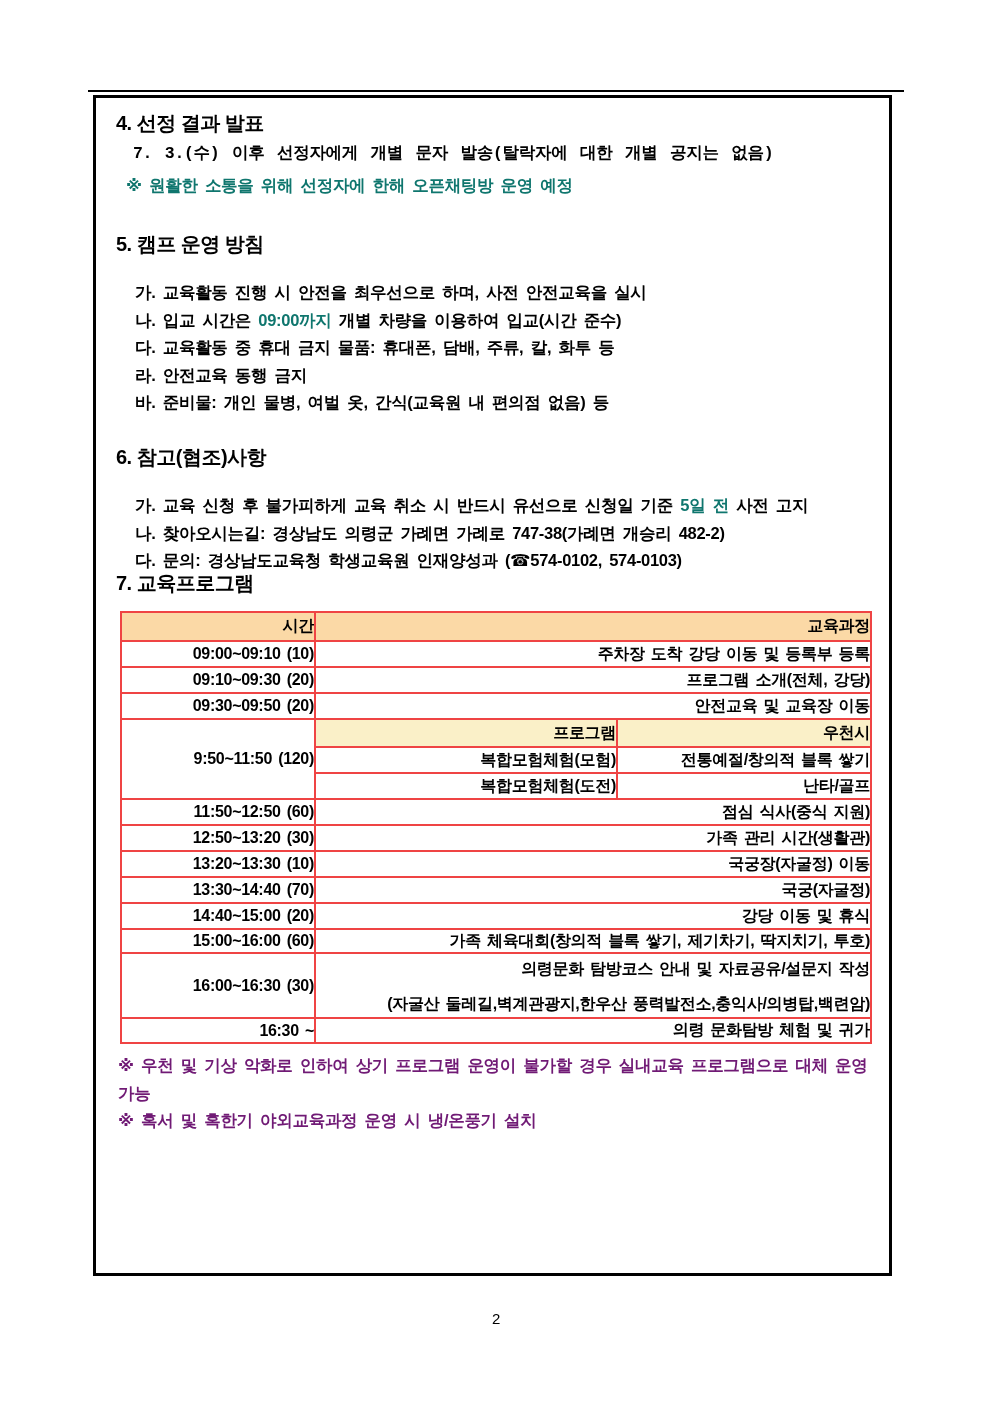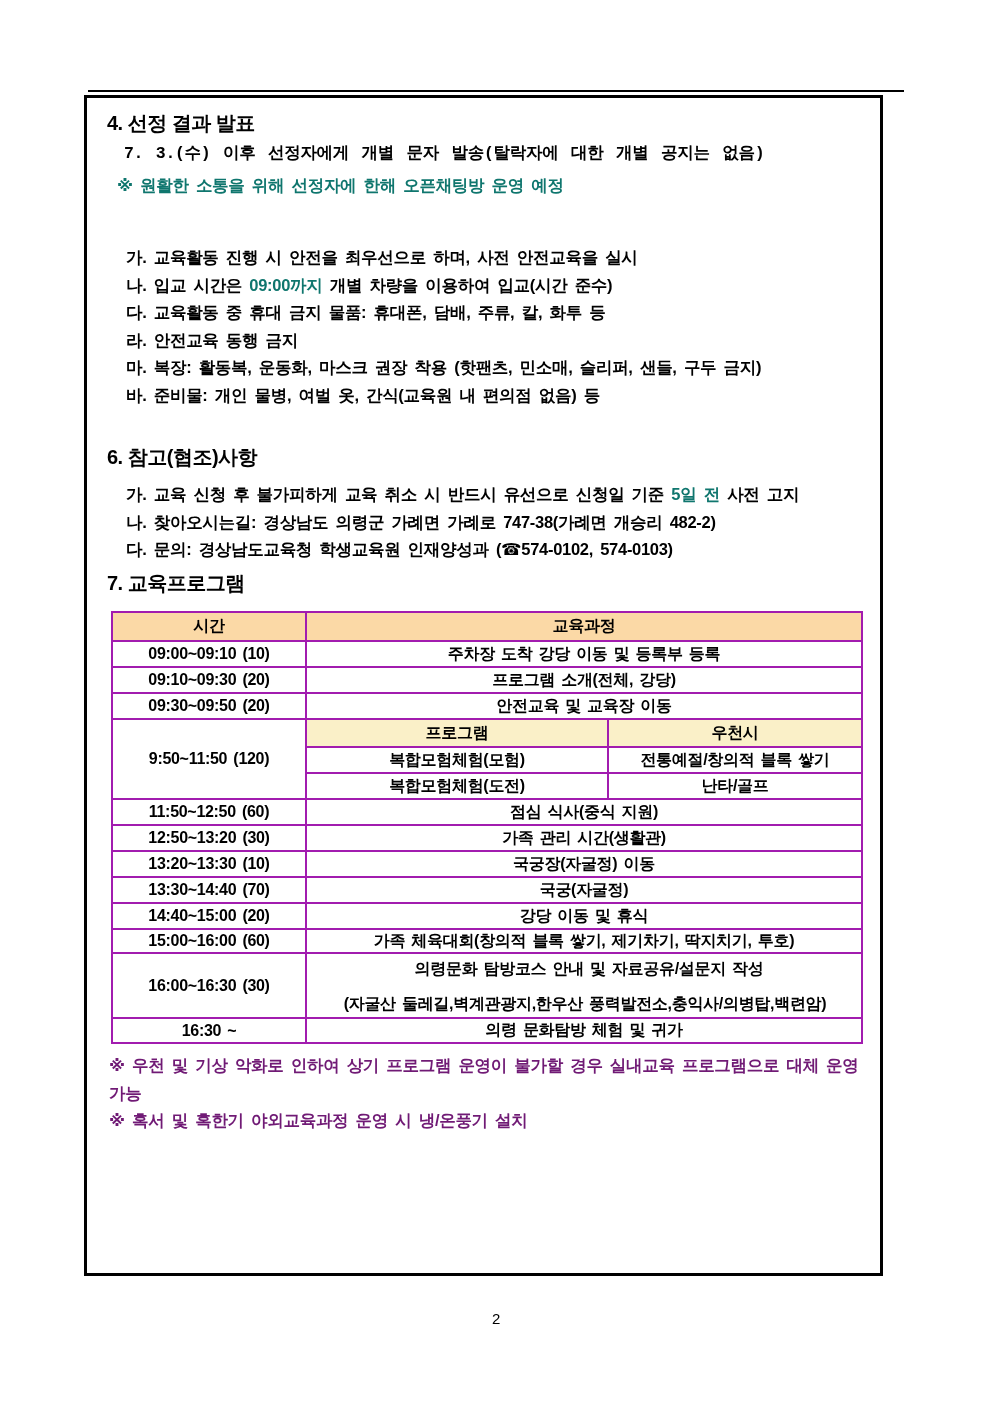--- a/index.html
+++ b/index.html
@@ -3,39 +3,39 @@
 <meta charset="utf-8">
 <style>
   html,body { margin:0; padding:0; background:#ffffff; }
   .page {
     position:relative; width:992px; height:1403px; background:#ffffff;
     font-family:"Liberation Sans","DejaVu Sans",sans-serif;
     font-weight:700; color:#000; letter-spacing:-0.3px; overflow:hidden;
   }
   .top-rule { position:absolute; left:88px; top:90px; width:816px; height:2px; background:#000; }
   .content-box {
-    position:absolute; left:84px; top:95px; width:799px; height:1181px;
+    position:absolute; left:93px; top:95px; width:799px; height:1181px;
     border:3px solid #000; box-sizing:border-box;
   }
   .sec { position:absolute; left:20px; right:14px; }
   .sec-title { font-size:20px; line-height:24px; letter-spacing:-0.5px; }
   .sec-line { font-size:16.5px; line-height:27.5px; word-spacing:3px; }
   .ln1 { margin-top:7px; padding-left:17px; line-height:24px;font-family:Liberation Mono, monospace; }
   .rednote { margin-top:7px; padding-left:10px; line-height:24px; }
-  .items { margin-top:12px; padding-left:19px; }
+  .items { margin-top:23px; padding-left:19px; }
   .red { color:#0f766e; }
   .blue { color:#701a75; }
   .sec7-title { position:absolute; left:20px; top:473px; }
   
   .ptable {
     position:absolute; left:24px; top:513px; width:750px;
     border-collapse:collapse; table-layout:fixed;
     font-size:16px; word-spacing:2px;
   }
-  .ptable td { border:2px solid #a21caf; text-align:center; vertical-align:middle; padding:0; overflow:hidden; }
+  .ptable td { border:2px solid #ef4444; text-align:right; vertical-align:middle; padding:0; overflow:hidden; }
   .ptable .hdr td { background:#fbd9a6; }
   .ptable .subhdr { background:#faf0c8; }
   .h29 { height:29px; } .h28 { height:28px; } .h26 { height:26px; }
   .h24 { height:24px; } .h62 { height:62px; } .h25 { height:25px; }
   .left { text-align:left; padding-left:8px; }
   .tourcell { text-align:left; vertical-align:middle; }
   .tline1 { margin:4px 0 13px 10px; line-height:22px; }
   .tline2 { margin:0 0 2px 2px; line-height:22px; }
   .notes { position:absolute; left:22px; top:954px; font-size:16.5px; line-height:27.5px; word-spacing:3px; }
   .page-number { position:absolute; left:0; top:1310px; width:100%; text-align:center; font-size:15px; font-weight:400; }
@@ -48,26 +48,26 @@
 
   <div class="content-box">
 
     <div class="sec" style="top:13px;">
       <div class="sec-title">4. 선정 결과 발표</div>
       <div class="sec-line ln1">7. 3.(수) 이후 선정자에게 개별 문자 발송(탈락자에 대한 개별 공지는 없음)</div>
       <div class="sec-line rednote red">※ 원활한 소통을 위해 선정자에 한해 오픈채팅방 운영 예정</div>
     </div>
 
     <div class="sec" style="top:134px;">
+      <div class="sec-title">5. 캠프 운영 방침</div>
       <div class="items">
         <div class="sec-line">가. 교육활동 진행 시 안전을 최우선으로 하며, 사전 안전교육을 실시</div>
         <div class="sec-line"><span>나. 입교 시간은 </span><span class="red">09:00까지</span><span> 개별 차량을 이용하여 입교(시간 준수)</span></div>
         <div class="sec-line">다. 교육활동 중 휴대 금지 물품: 휴대폰, 담배, 주류, 칼, 화투 등</div>
         <div class="sec-line">라. 안전교육 동행 금지</div>
-        <div class="sec-line">마. 복장: 활동복, 운동화, 마스크 권장 착용 (핫팬츠, 민소매, 슬리퍼, 샌들, 구두 금지)</div>
         <div class="sec-line">바. 준비물: 개인 물병, 여벌 옷, 간식(교육원 내 편의점 없음) 등</div>
       </div>
     </div>
 
     <div class="sec" style="top:347px;">
       <div class="sec-title">6. 참고(협조)사항</div>
       <div class="items">
         <div class="sec-line"><span>가. 교육 신청 후 불가피하게 교육 취소 시 반드시 유선으로 신청일 기준 </span><span class="red">5일 전</span><span> 사전 고지</span></div>
         <div class="sec-line">나. 찾아오시는길: 경상남도 의령군 가례면 가례로 747-38(가례면 개승리 482-2)</div>
         <div class="sec-line">다. 문의: 경상남도교육청 학생교육원 인재양성과 (☎574-0102, 574-0103)</div>

